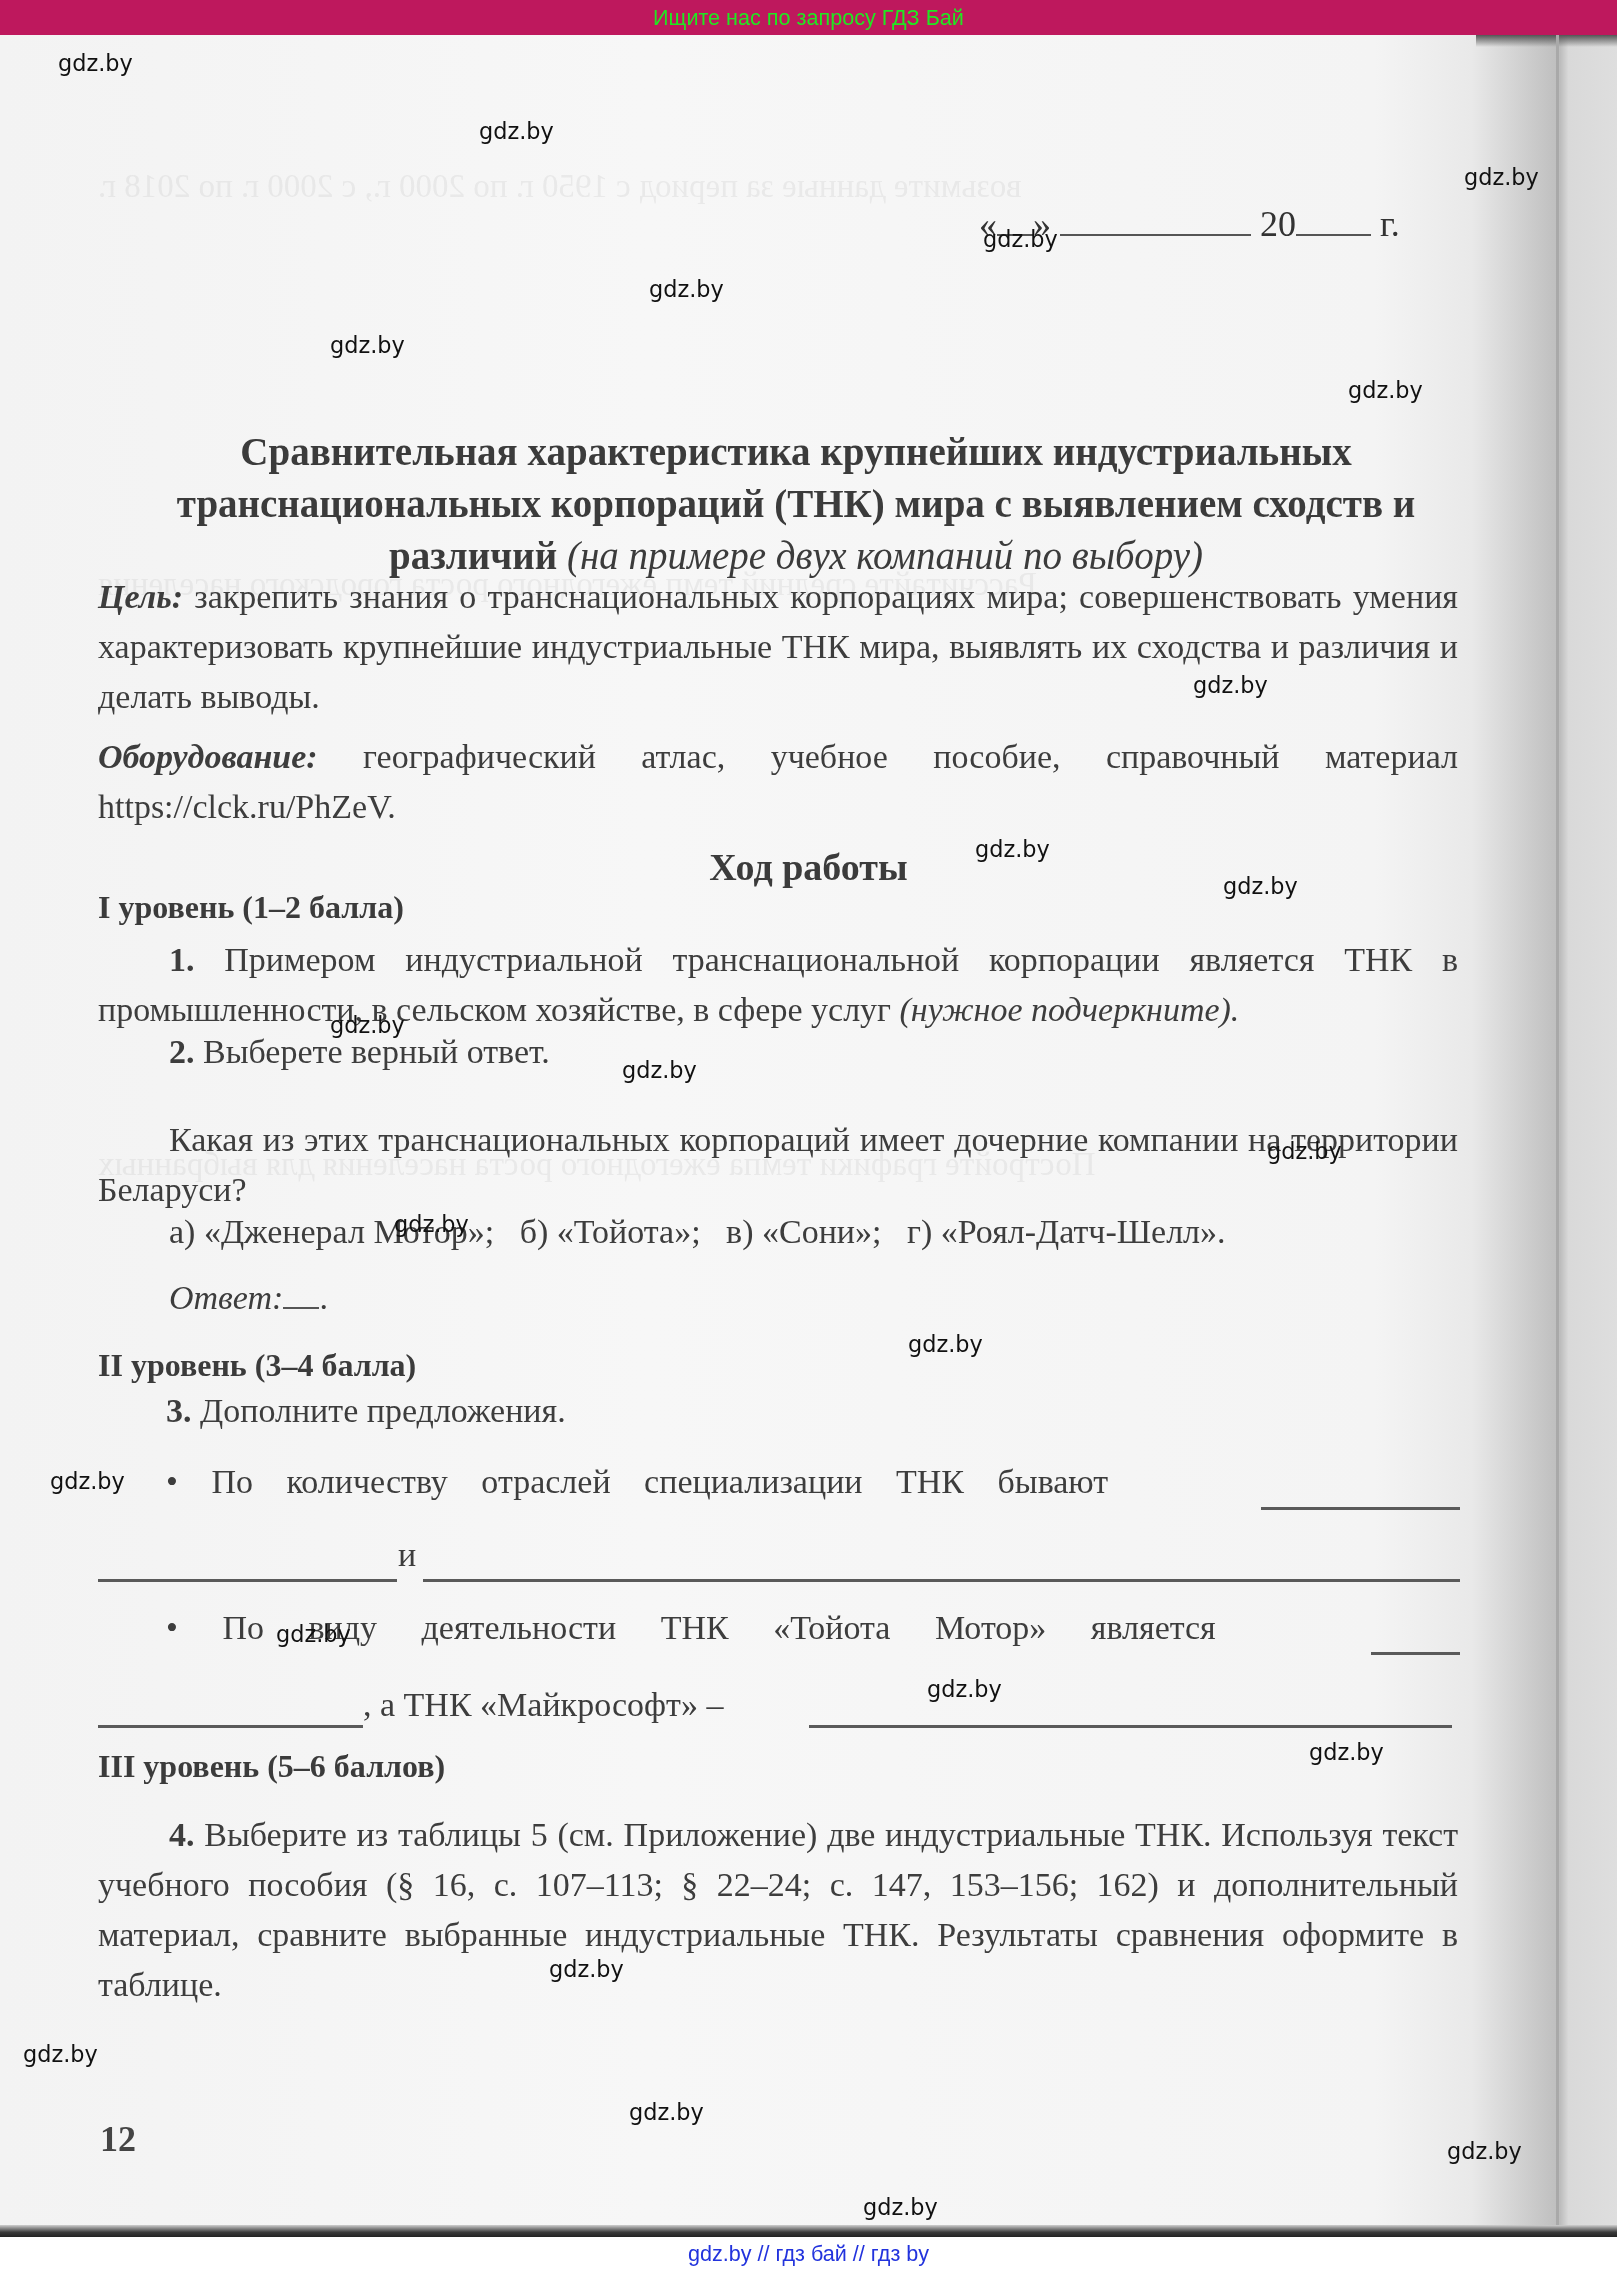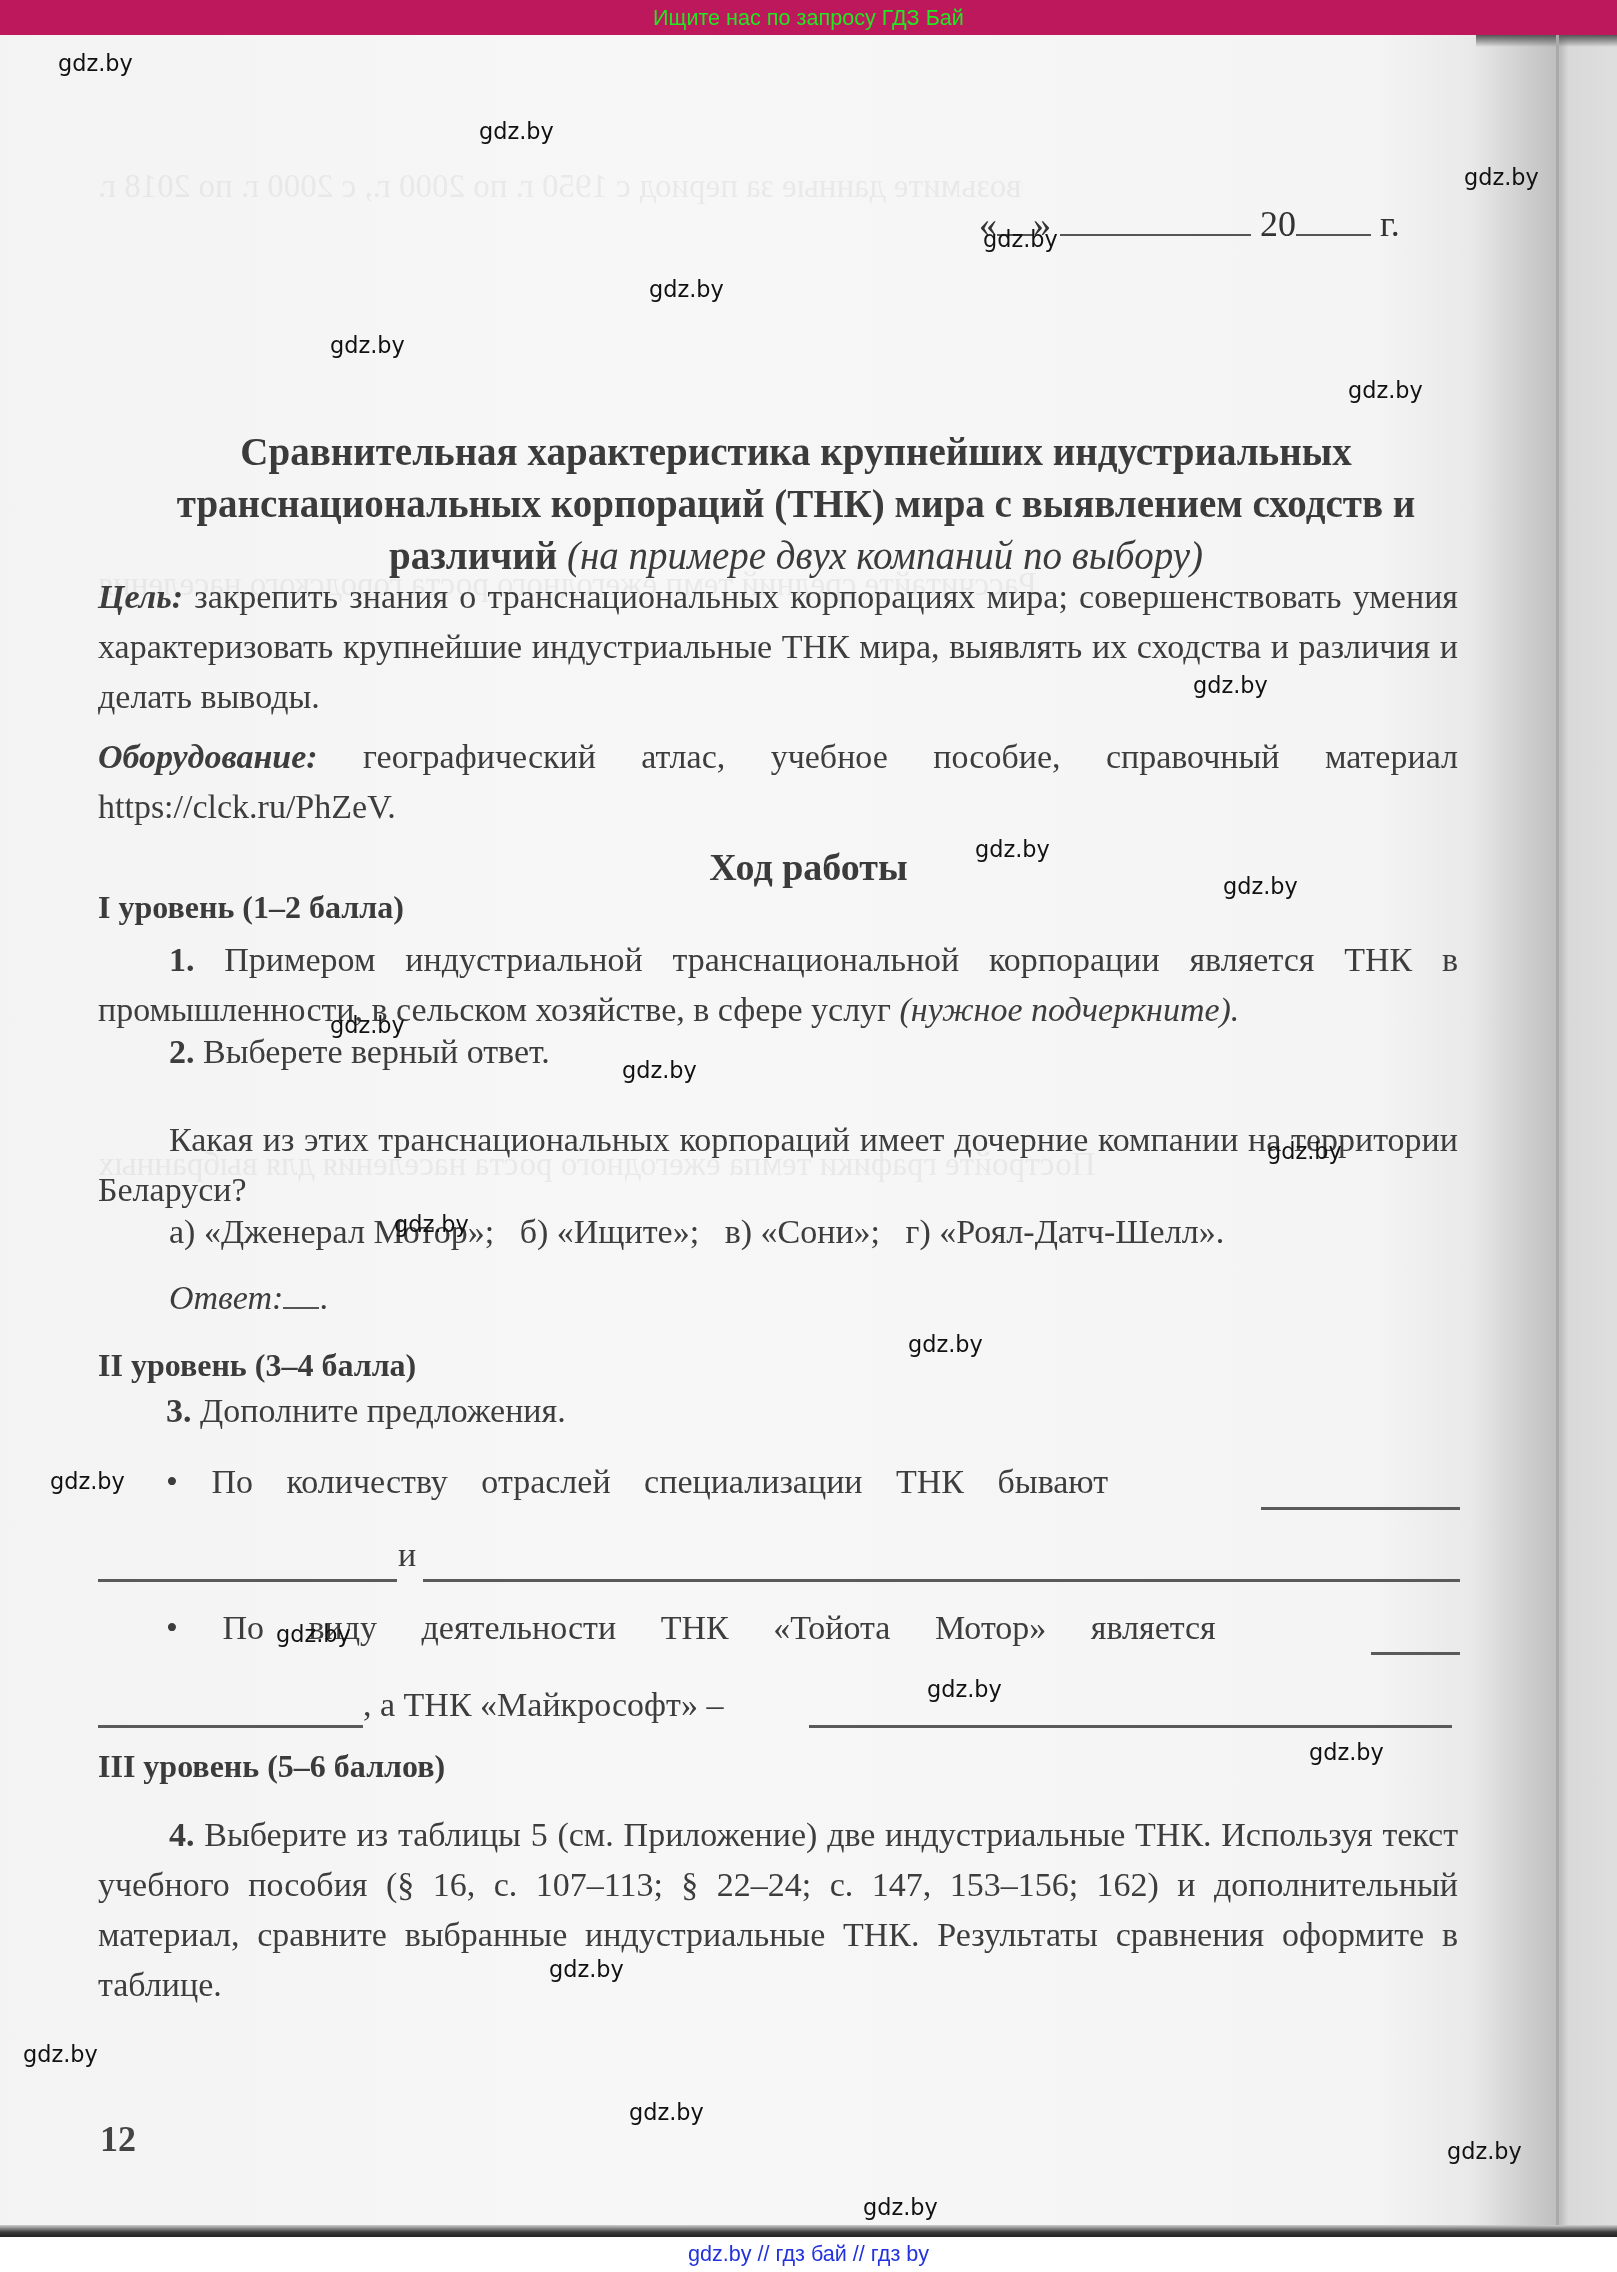--- a/index.html
+++ b/index.html
@@ -119,21 +119,21 @@
     <b>1.</b><span> Примером индустриальной транснациональной корпорации является ТНК в промышленности, в сельском хозяйстве, в сфере услуг </span><i>(нужное подчеркните).</i>
   </div>
 
   <div class="para" style="top:992px; text-indent:71px;">
     <b>2.</b><span> Выберете верный ответ.</span>
   </div>
   <div class="para" style="top:1080px; text-indent:71px;">Какая из этих транснациональных корпораций имеет дочерние компании на территории Беларуси?</div>
 
   <div class="q" style="left:169px; top:1178px;">
     <span>а) «Дженерал Мотор»;</span>&nbsp;&nbsp;
-    <span>б) «Ищите»;</span>&nbsp;&nbsp;
+    <span>б) «Тойота»;</span>&nbsp;&nbsp;
     <span>в) «Сони»;</span>&nbsp;&nbsp;
     <span>г) «Роял-Датч-Шелл».</span>
   </div>
 
   <div class="q" style="left:169px; top:1244px;">
     <i>Ответ:</i><span class="blank" style="width:36px; height:25px;"></span><span>.</span>
   </div>
 
   <div class="section-head" style="top:1312px;">II уровень (3–4 балла)</div>
 

